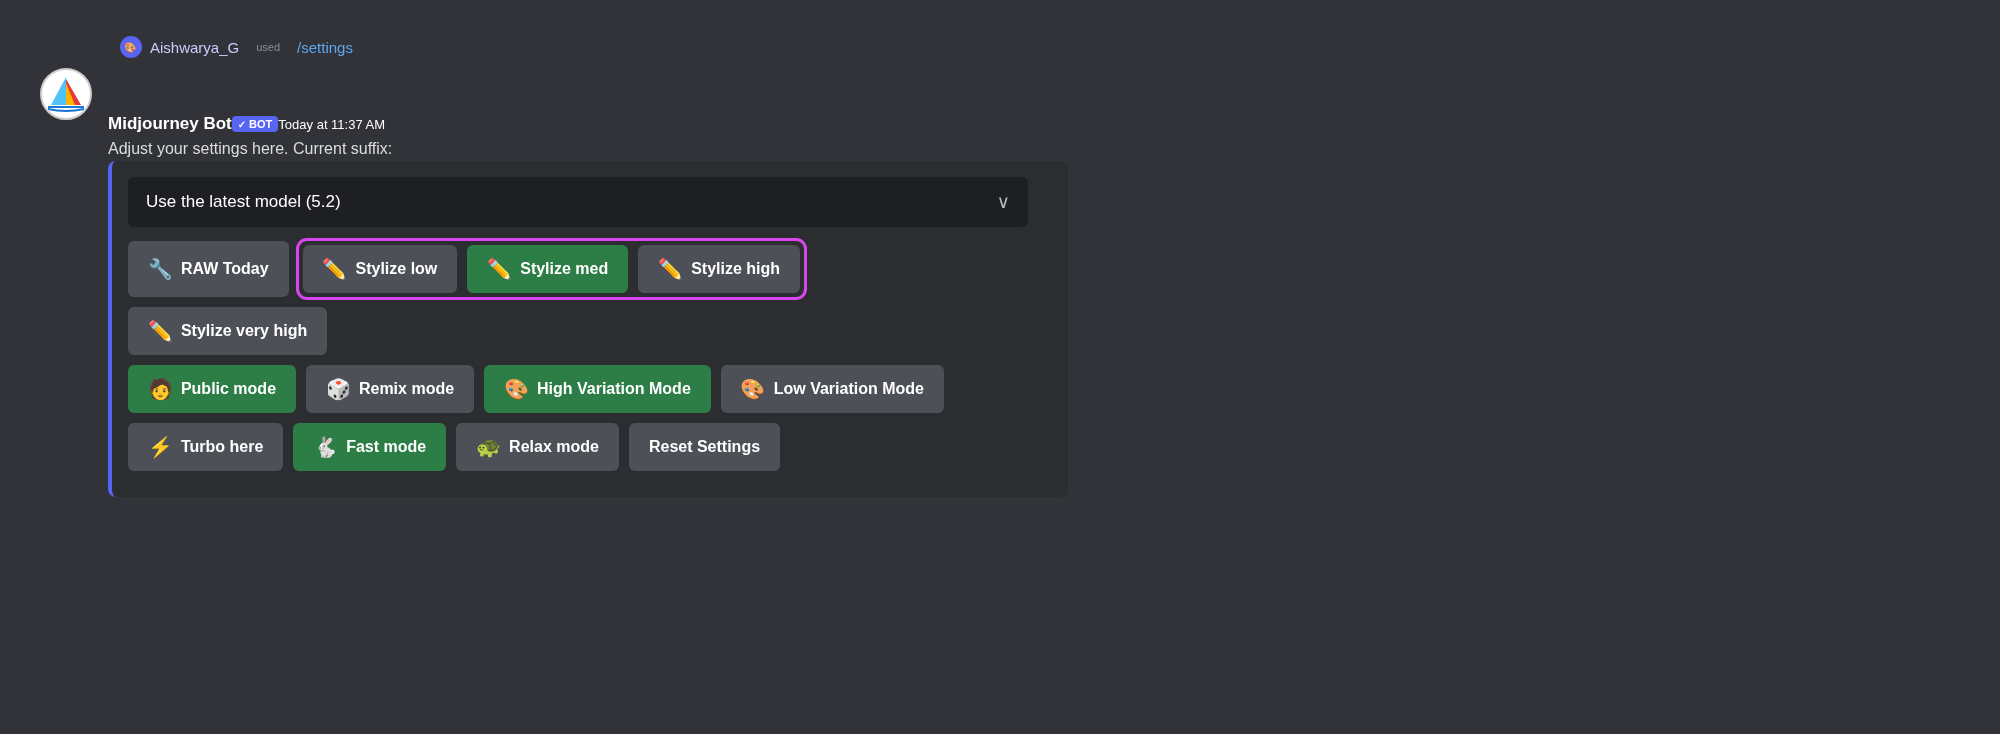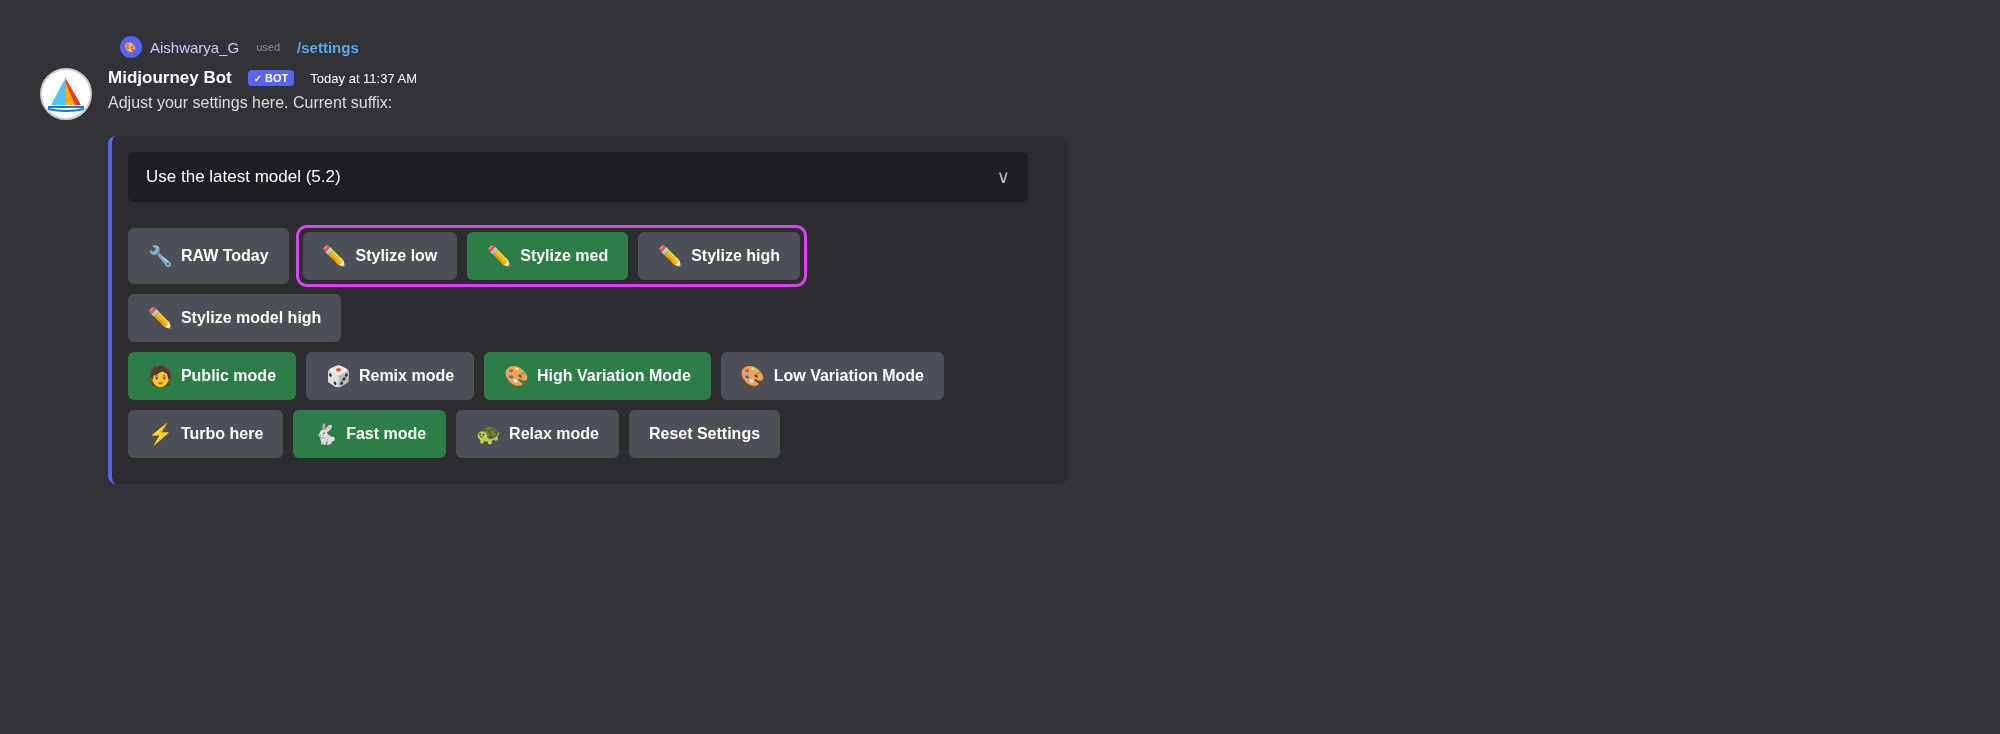--- a/index.html
+++ b/index.html
@@ -45,21 +45,21 @@
       font-size: 15px;
     }
     .used-text {
       color: #8b8f97;
       font-size: 11px;
       margin: 0 17px;
     }
     .command-text {
       color: #5da9f0;
       font-size: 15px;
-      font-weight: 700;
+      font-weight: 400;
     }
     .bot-row {
       display: flex;
       align-items: flex-start;
     }
     .bot-avatar {
       width: 52px;
       height: 52px;
       border-radius: 50%;
       background: white;
@@ -72,21 +72,22 @@
       overflow: hidden;
       border: 2px solid #ccc;
     }
     .bot-content {
       flex: 1;
     }
     .bot-header {
       display: flex;
       align-items: center;
       margin-bottom: 6px;
-      gap: 16px;
+      gap: 0;
+      margin-top: 46px;
     }
     .bot-name {
       color: #ffffff;
       font-weight: 700;
       font-size: 17px;
     }
     .bot-badge {
       background: #5865f2;
       color: white;
       font-size: 11px;
@@ -97,39 +98,39 @@
       align-items: center;
       gap: 3px;
     }
     .bot-time {
       color: #ffffff;
       font-size: 13px;
     }
     .bot-message {
       color: #dcddde;
       font-size: 16px;
-      margin-bottom: 24px;
+      margin-bottom: 3px;
     }
     
     .embed-card {
       background: #2b2d31;
       border-radius: 8px;
       padding: 16px;
       max-width: 960px;
       border-left: 4px solid #5865f2;
     }
     
     .dropdown {
       background: #1e1f22;
       border-radius: 6px;
       padding: 14px 18px;
       display: flex;
       align-items: center;
       justify-content: space-between;
-      margin-bottom: 26px;
+      margin-bottom: 14px;
       max-width: 900px;
       cursor: pointer;
     }
     .dropdown-label {
       color: #ffffff;
       font-size: 17px;
       font-weight: 500;
     }
     .dropdown-chevron {
       color: #b5bac1;
@@ -243,21 +244,21 @@
             <button class="btn">
               <span class="btn-icon">✏️</span>
               <span>Stylize high</span>
             </button>
           </div>
         </div>
 
         <div class="buttons-row">
           <button class="btn">
             <span class="btn-icon">✏️</span>
-            <span>Stylize model high</span>
+            <span>Stylize very high</span>
           </button>
         </div>
 
         <div class="buttons-row">
           <button class="btn active-green">
             <span class="btn-icon">🧑</span>
             <span>Public mode</span>
           </button>
           <button class="btn">
             <span class="btn-icon">🎲</span>

